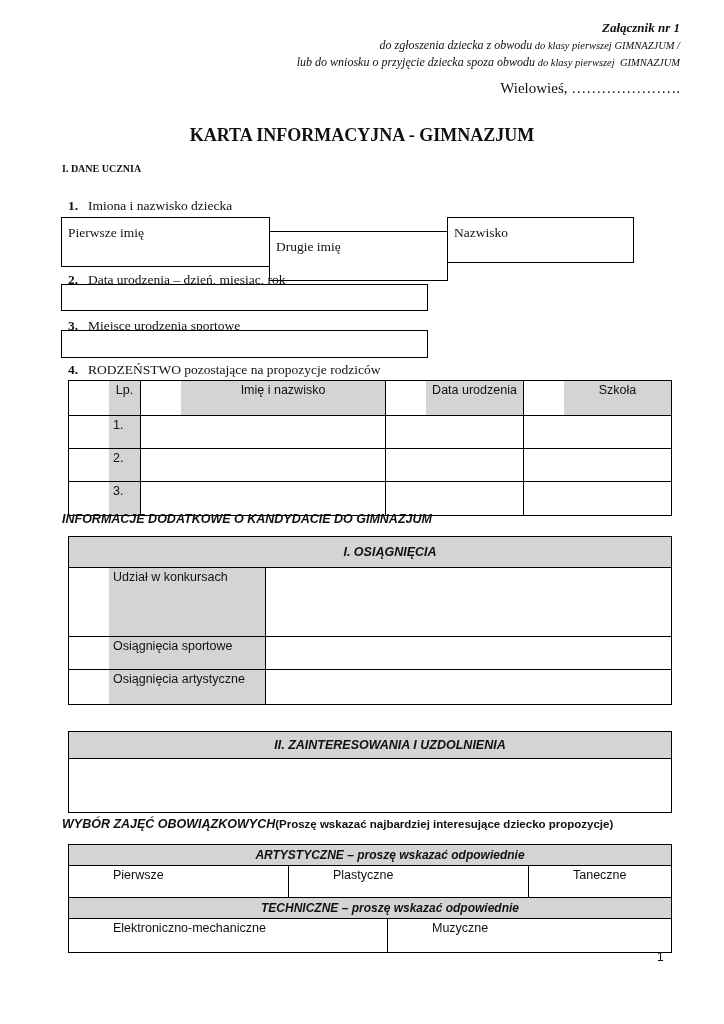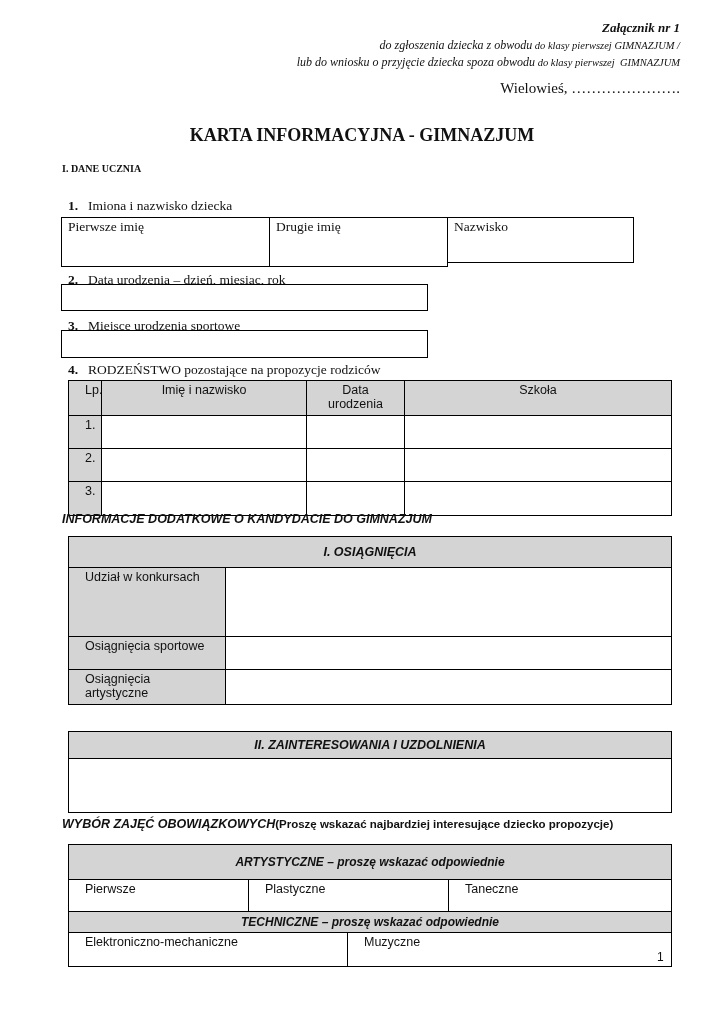--- a/index.html
+++ b/index.html
@@ -27,32 +27,32 @@
   .doc-title { top:125px; left:0; width:100%; text-align:center;
                font-size:18px; font-weight:bold; }
 
   .sec-heading { font-size:10px; font-weight:bold; }
 
   .num-item { display:flex; font-size:13.5px; line-height:17px; }
   .num-item .num { font-weight:bold; width:20px; }
 
   
   .t1 { display:flex; align-items:flex-start; }
-  .t1cell { border:1px solid #000; padding:1px 6px; font-size:13.5px;
+  .t1cell { border:1px solid #000; padding:7px 6px; font-size:13.5px;
             background:#fff; }
   .t1cell + .t1cell { margin-left:-1px; }
 
   .fill-box { border:1px solid #000; background:#fff; }
 
   
   .wtable { display:flex; flex-direction:column; border:1.5px solid #000; background:#fff; }
   .wrow { display:flex; border-bottom:1px solid #000; }
   .wrow:last-child { border-bottom:none; }
-  .wcell { border-right:1px solid #000; padding:2px 16px; overflow:hidden;
-           font-size:12.5px; }
+  .wcell { border-right:1px solid #000; padding:2px 4px; overflow:hidden;
+           font-size:12.5px;margin-left:40px; }
   .wcell:last-child { border-right:none; }
   .gray { background:#d4d4d4; }
   .c-center { text-align:center; }
   .hdr-bar { font-weight:bold; font-style:italic; text-align:center; width:100%; }
   .v-center { display:flex; align-items:center; justify-content:center;border-radius:12px; }
 
   .info-heading { font-size:12.5px; font-weight:bold; font-style:italic; }
   .wybor-note { font-size:11.5px; font-weight:bold; font-style:normal; }
 
   .page-num { font-size:12px; }
@@ -75,21 +75,21 @@
 
   <div class="abs num-item" style="top:197px; left:68px;">
     <span class="num">1.</span>
     <span>Imiona i nazwisko dziecka</span>
   </div>
 
   <div class="abs t1" style="top:217px; left:61px; width:574px;">
     <div class="t1cell" style="width:209px; height:50px;">
       <span>Pierwsze imię</span>
     </div>
-    <div class="t1cell" style="width:179px; height:50px;">
+    <div class="t1cell" style="width:179px; height:50px;margin-top:14px;">
       <span>Drugie imię</span>
     </div>
     <div class="t1cell" style="width:187px; height:46px;">
       <span>Nazwisko</span>
     </div>
   </div>
 
   <div class="abs num-item" style="top:271px; left:68px;">
     <span class="num">2.</span>
     <span>Data urodzenia – dzień, miesiąc, rok</span>
@@ -161,21 +161,21 @@
     <div class="wrow" style="height:53px;">
       <div class="wcell" style="flex:1;"></div>
     </div>
   </div>
 
   <div class="abs info-heading sans" style="top:817px; left:62px;">
     <span>WYBÓR ZAJĘĆ OBOWIĄZKOWYCH</span><span class="wybor-note">(Proszę wskazać najbardziej interesujące dziecko propozycje)</span>
   </div>
 
   <div class="abs wtable sans" style="top:844px; left:68px; width:604px;">
-    <div class="wrow gray" style="height:35px;">
+    <div class="wrow gray" style="height:21px;">
       <div class="wcell hdr-bar v-center" style="font-size:12px;">ARTYSTYCZNE – proszę wskazać odpowiednie</div>
     </div>
     <div class="wrow" style="height:32px;">
       <div class="wcell" style="width:180px;">
         <span>Pierwsze</span>
       </div>
       <div class="wcell" style="width:200px;">
         <span>Plastyczne</span>
       </div>
       <div class="wcell" style="flex:1;">

